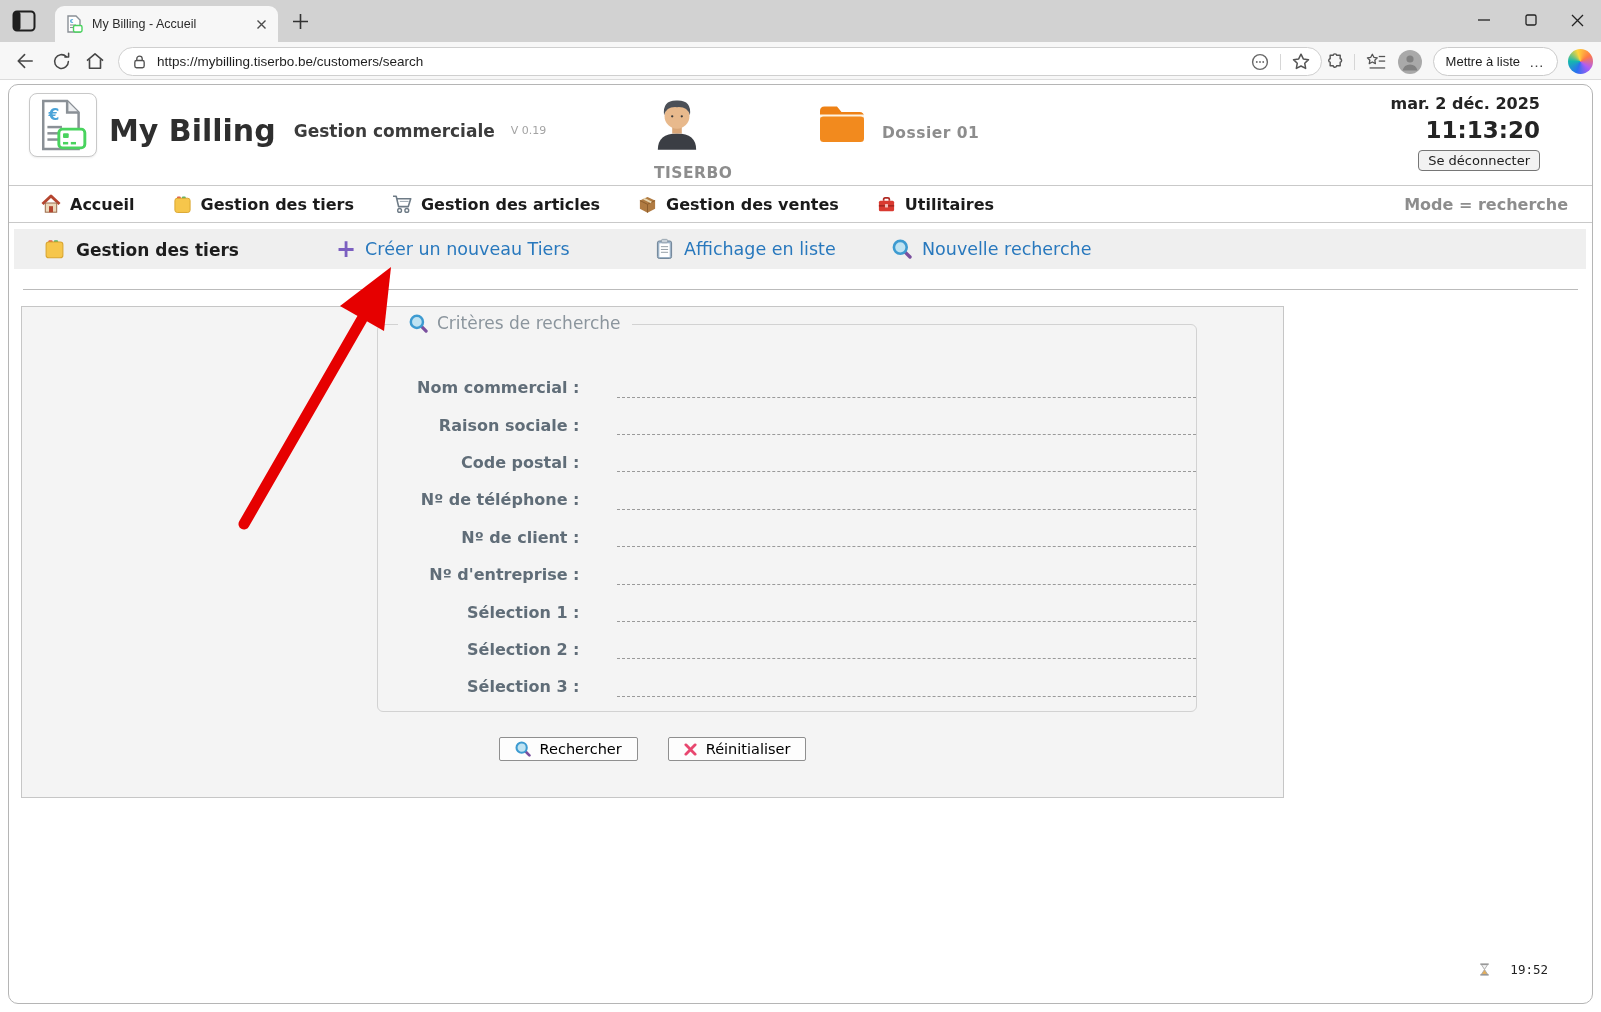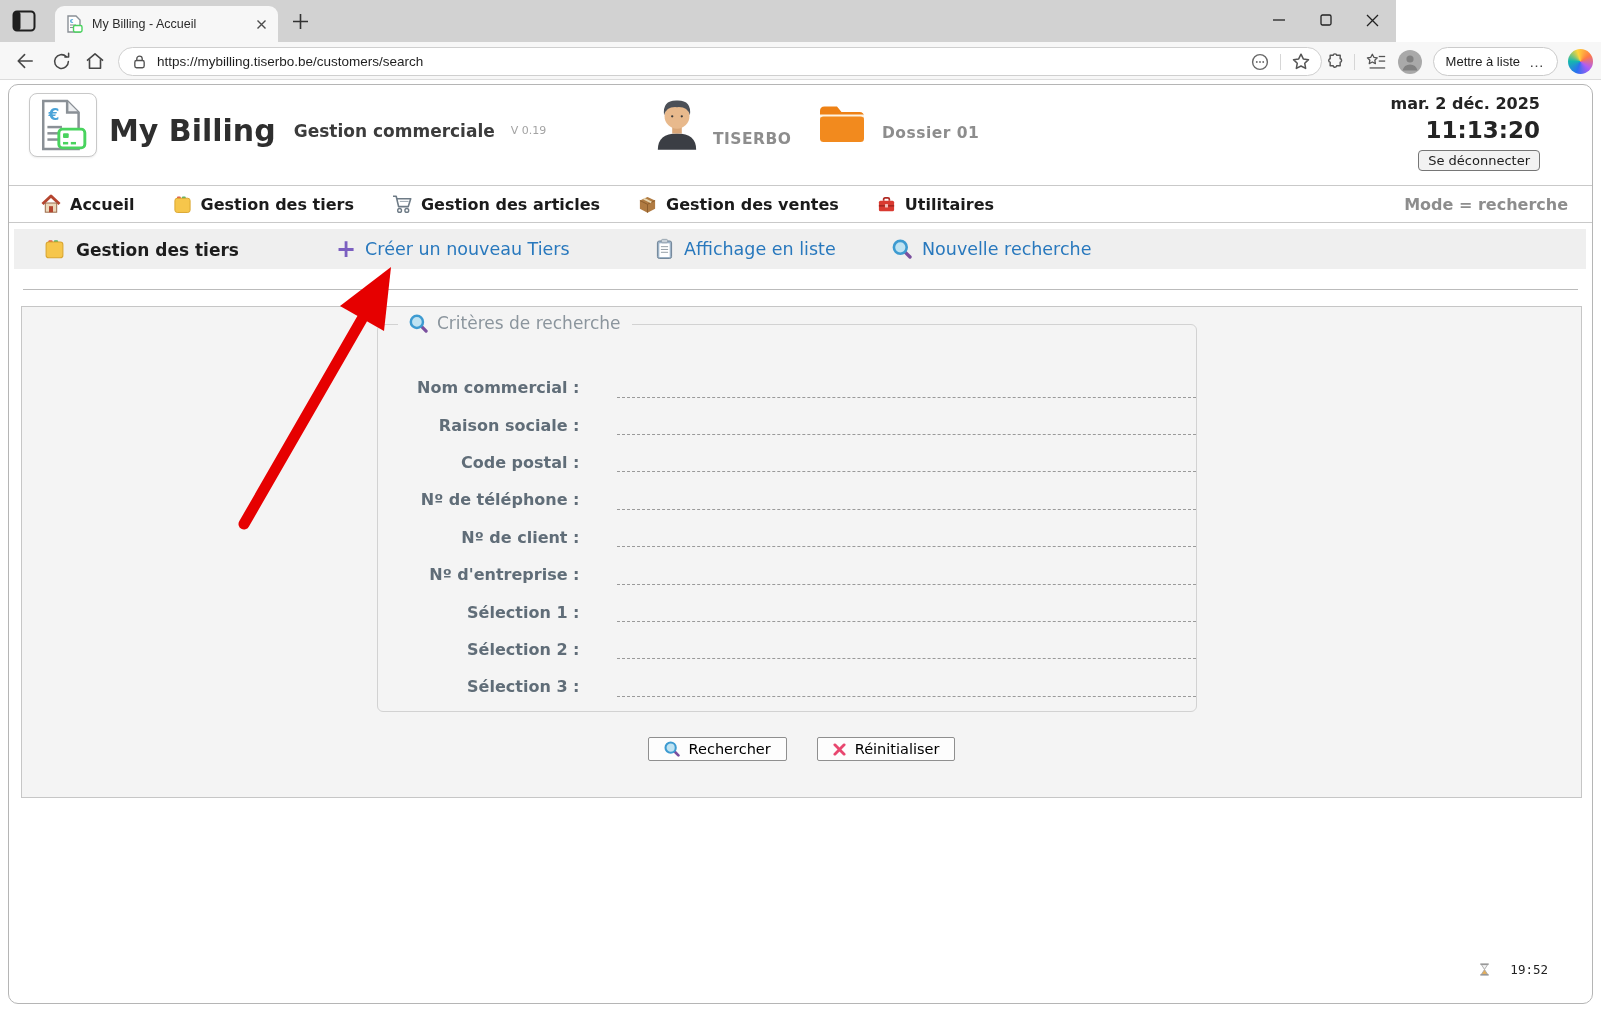--- a/index.html
+++ b/index.html
@@ -1,20 +1,20 @@
 <!DOCTYPE html>
 <html lang="fr"><head>
 <meta charset="utf-8">
 <style>
   * { margin:0; padding:0; box-sizing:border-box; }
   html,body { width:1601px; height:1012px; overflow:hidden; }
   body { font-family:"DejaVu Sans", sans-serif; background:#fff; position:relative; }
 
   
-  .titlebar { position:absolute; left:0; top:0; width:1396px; height:42px; background:#d2d2d2; }
+  .titlebar { position:absolute; left:0; top:0; width:1601px; height:42px; background:#d2d2d2; }
   .tab-actions { position:absolute; left:12px; top:10px; width:24px; height:22px; cursor:pointer; }
   .tab { position:absolute; left:55px; top:6px; width:223px; height:36px; background:#f7f7f7;
          border-radius:9px 9px 0 0; display:flex; align-items:center; padding:0 8px 0 11px;
          font-family:"Liberation Sans", sans-serif; }
   .tab-title { flex:1; font-size:12.5px; color:#2b2b2b; margin-left:9px; white-space:nowrap;
                overflow:hidden; }
   .tab-close { width:18px; height:18px; display:flex; align-items:center; justify-content:center;
                border-radius:4px; cursor:pointer; }
   .new-tab { position:absolute; left:292px; top:13px; width:17px; height:17px; cursor:pointer; }
   .win-controls { position:absolute; right:0; top:0; display:flex; }
@@ -45,21 +45,21 @@
          border:1px solid #b5b5b5; border-radius:10px; }
 
   .app-header { position:relative; height:100px; }
   .logo-box { position:absolute; left:20px; top:8px; width:68px; height:64px; background:#fff;
               border:1px solid #c8c8c8; border-radius:8px; display:flex; align-items:center;
               justify-content:center; box-shadow:0 1px 2px rgba(0,0,0,.08); }
   .title-line { position:absolute; left:100px; top:12px; display:flex; align-items:center;margin-top:16px; }
   .app-title { font-size:30px; font-weight:bold; color:#2e2e2e; }
   .app-subtitle { font-size:17px; font-weight:bold; color:#3c3c3c; margin-left:18px; }
   .app-version { font-size:11px; color:#a3a3a3; margin-left:16px; }
-  .user-block { position:absolute; left:645px; top:10px; display:flex; align-items:flex-end; gap:13px; }
+  .user-block { position:absolute; left:645px; top:10px; display:flex; gap:13px;flex-direction:column; }
   .dossier-block { position:absolute; left:808px; top:16px; display:flex; align-items:flex-end; gap:15px; }
   .id-label { font-size:15.5px; font-weight:bold; color:#8d8d8d; letter-spacing:.5px; padding-bottom:3px; }
   .datetime-block { position:absolute; right:52px; top:8px; text-align:right; }
   .date-txt { font-size:16px; font-weight:bold; color:#242424; line-height:22px; }
   .time-txt { font-size:23px; font-weight:bold; color:#242424; line-height:30px; }
   .logout-btn { margin-top:5px; font-family:"DejaVu Sans", sans-serif; font-size:13px; color:#1d1d1d;
                 background:#f2f2f2; border:1px solid #767676; border-radius:4px; padding:2px 9px; cursor:pointer; }
 
   .main-nav { position:relative; height:38px; border-top:1px solid #c9c9c9; border-bottom:1px solid #c9c9c9;
               display:flex; align-items:center; padding:0 24px 0 32px; }
@@ -72,21 +72,21 @@
   .st-section { left:30px; gap:11px; }
   .st-section .lbl { font-size:17px; font-weight:bold; color:#1d1d1d; }
   .st-link .lbl { font-size:17.5px; color:#2878bd; }
   .st-create { left:322px; gap:9px; }
   .st-list { left:642px; gap:11px; }
   .st-newsearch { left:878px; gap:10px; }
   .plus-glyph { font-size:24px; font-weight:bold; color:#7b5fc0; line-height:20px; }
 
   .rule { position:absolute; left:14px; right:14px; top:204px; border-top:1px solid #bbb; }
 
-  .content-panel { position:absolute; left:12px; top:221px; width:1561px; height:492px;
+  .content-panel { position:absolute; left:12px; top:221px; width:1263px; height:492px;
                    background:#f4f4f4; border:1px solid #c6c6c6; }
   .criteria-box { position:absolute; left:355px; top:17px; width:820px; height:388px;
                   border:1px solid #d2d2d2; border-radius:6px; }
   .legend { position:absolute; left:20px; top:-12px; background:#f4f4f4; padding:0 11px; display:flex;
             align-items:center; gap:9px; font-size:17px; color:#8b959d; }
   .rows { position:absolute; left:0; top:44px; width:100%; }
   .frow { height:37.4px; display:flex; align-items:center; }
   .frow label { width:202px; text-align:right; font-size:16px; font-weight:bold; color:#606d78; }
   .frow input { margin-left:38px; width:580px; height:20px; border:none; outline:none; background:transparent;
                 border-bottom:1px dashed #9a9a9a; font-size:14px; color:#333; font-family:"DejaVu Sans",sans-serif; }

